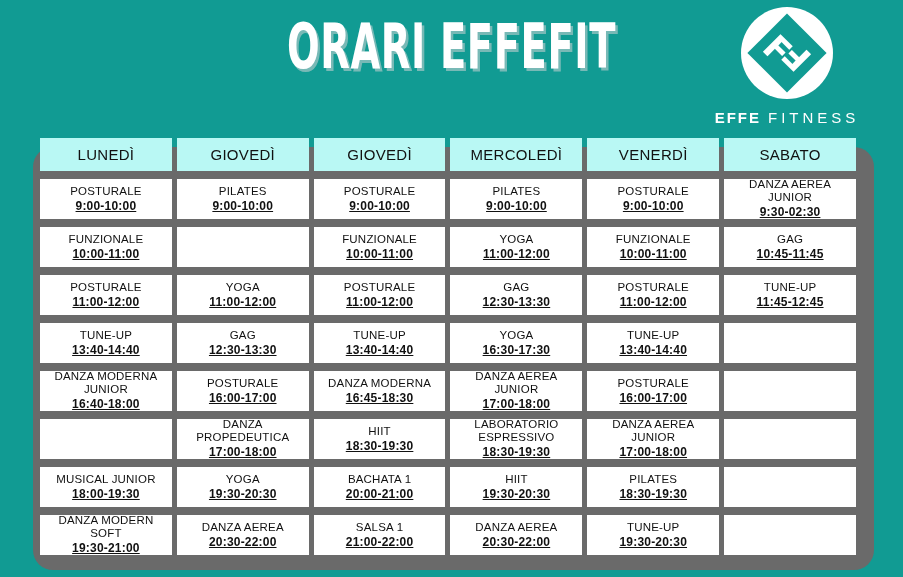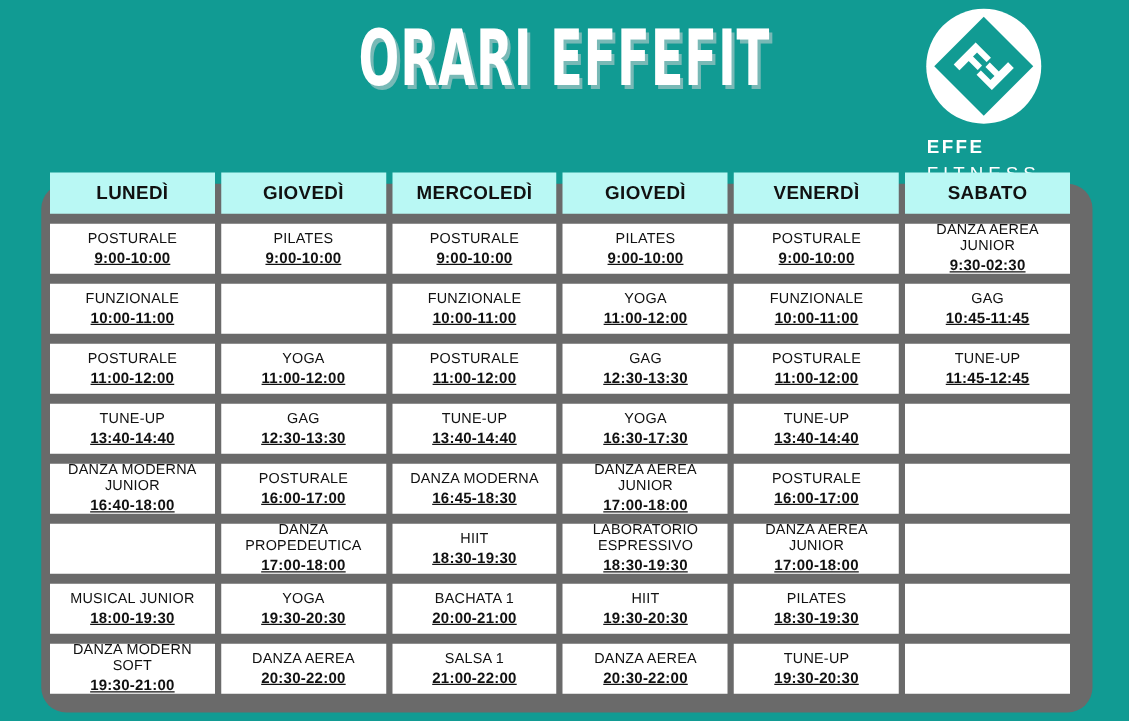--- a/index.html
+++ b/index.html
@@ -26,40 +26,40 @@
     white-space:nowrap;
   }
   .title .condense{display:inline-block;transform:scaleX(0.62);transform-origin:center;letter-spacing:1px;}
   .logo{
     position:absolute;top:6px;right:26px;width:180px;
     display:flex;flex-direction:column;align-items:center;
   }
   .logo svg{display:block;}
   .brand{
     margin-top:10px;color:#ffffff;font-size:15px;line-height:1;
-    display:flex;align-items:baseline;gap:7px;white-space:nowrap;flex-direction:column;
+    display:flex;align-items:baseline;gap:7px;white-space:nowrap;
   }
   .brand .b{font-weight:800;letter-spacing:2px;}
   .brand .l{font-weight:400;letter-spacing:4px;}
   
   .panel{
     position:absolute;left:33px;top:147px;width:841px;height:423px;
     background:var(--panel-gray);border-radius:20px;
   }
   .grid{
     position:absolute;left:7px;top:-9px;width:816px;
     display:grid;
     grid-template-columns:repeat(6,1fr);
     grid-template-rows:33px repeat(8,40px);
     column-gap:5px;row-gap:8px;
   }
   .hcell{
     background:var(--header-cyan);
     display:flex;align-items:center;justify-content:center;
-    font-weight:700;font-size:15px;color:var(--ink);
+    font-weight:400;font-size:15px;color:var(--ink);
     letter-spacing:0.3px;
   }
   .cell{
     background:var(--cell-white);
     display:flex;flex-direction:column;align-items:center;justify-content:center;
     text-align:center;color:var(--ink);
     padding:1px 3px;overflow:hidden;
   }
   .cname{font-size:11.5px;font-weight:400;line-height:1.12;letter-spacing:0.2px;}
   .ctime{font-size:12px;font-weight:700;line-height:1.2;margin-top:1px;letter-spacing:0.2px;text-decoration:underline;}
@@ -83,22 +83,22 @@
       <span class="b">EFFE</span>
       <span class="l">FITNESS</span>
     </div>
   </div>
 </div>
 
 <div class="panel">
   <div class="grid">
       <div class="hcell">LUNEDÌ</div>
       <div class="hcell">GIOVEDÌ</div>
+      <div class="hcell">GIOVEDÌ</div>
       <div class="hcell">MERCOLEDÌ</div>
-      <div class="hcell">GIOVEDÌ</div>
       <div class="hcell">VENERDÌ</div>
       <div class="hcell">SABATO</div>
       <div class="cell">
         <div class="cname">POSTURALE</div>
         <div class="ctime">9:00-10:00</div>
       </div>
       <div class="cell">
         <div class="cname">PILATES</div>
         <div class="ctime">9:00-10:00</div>
       </div>

